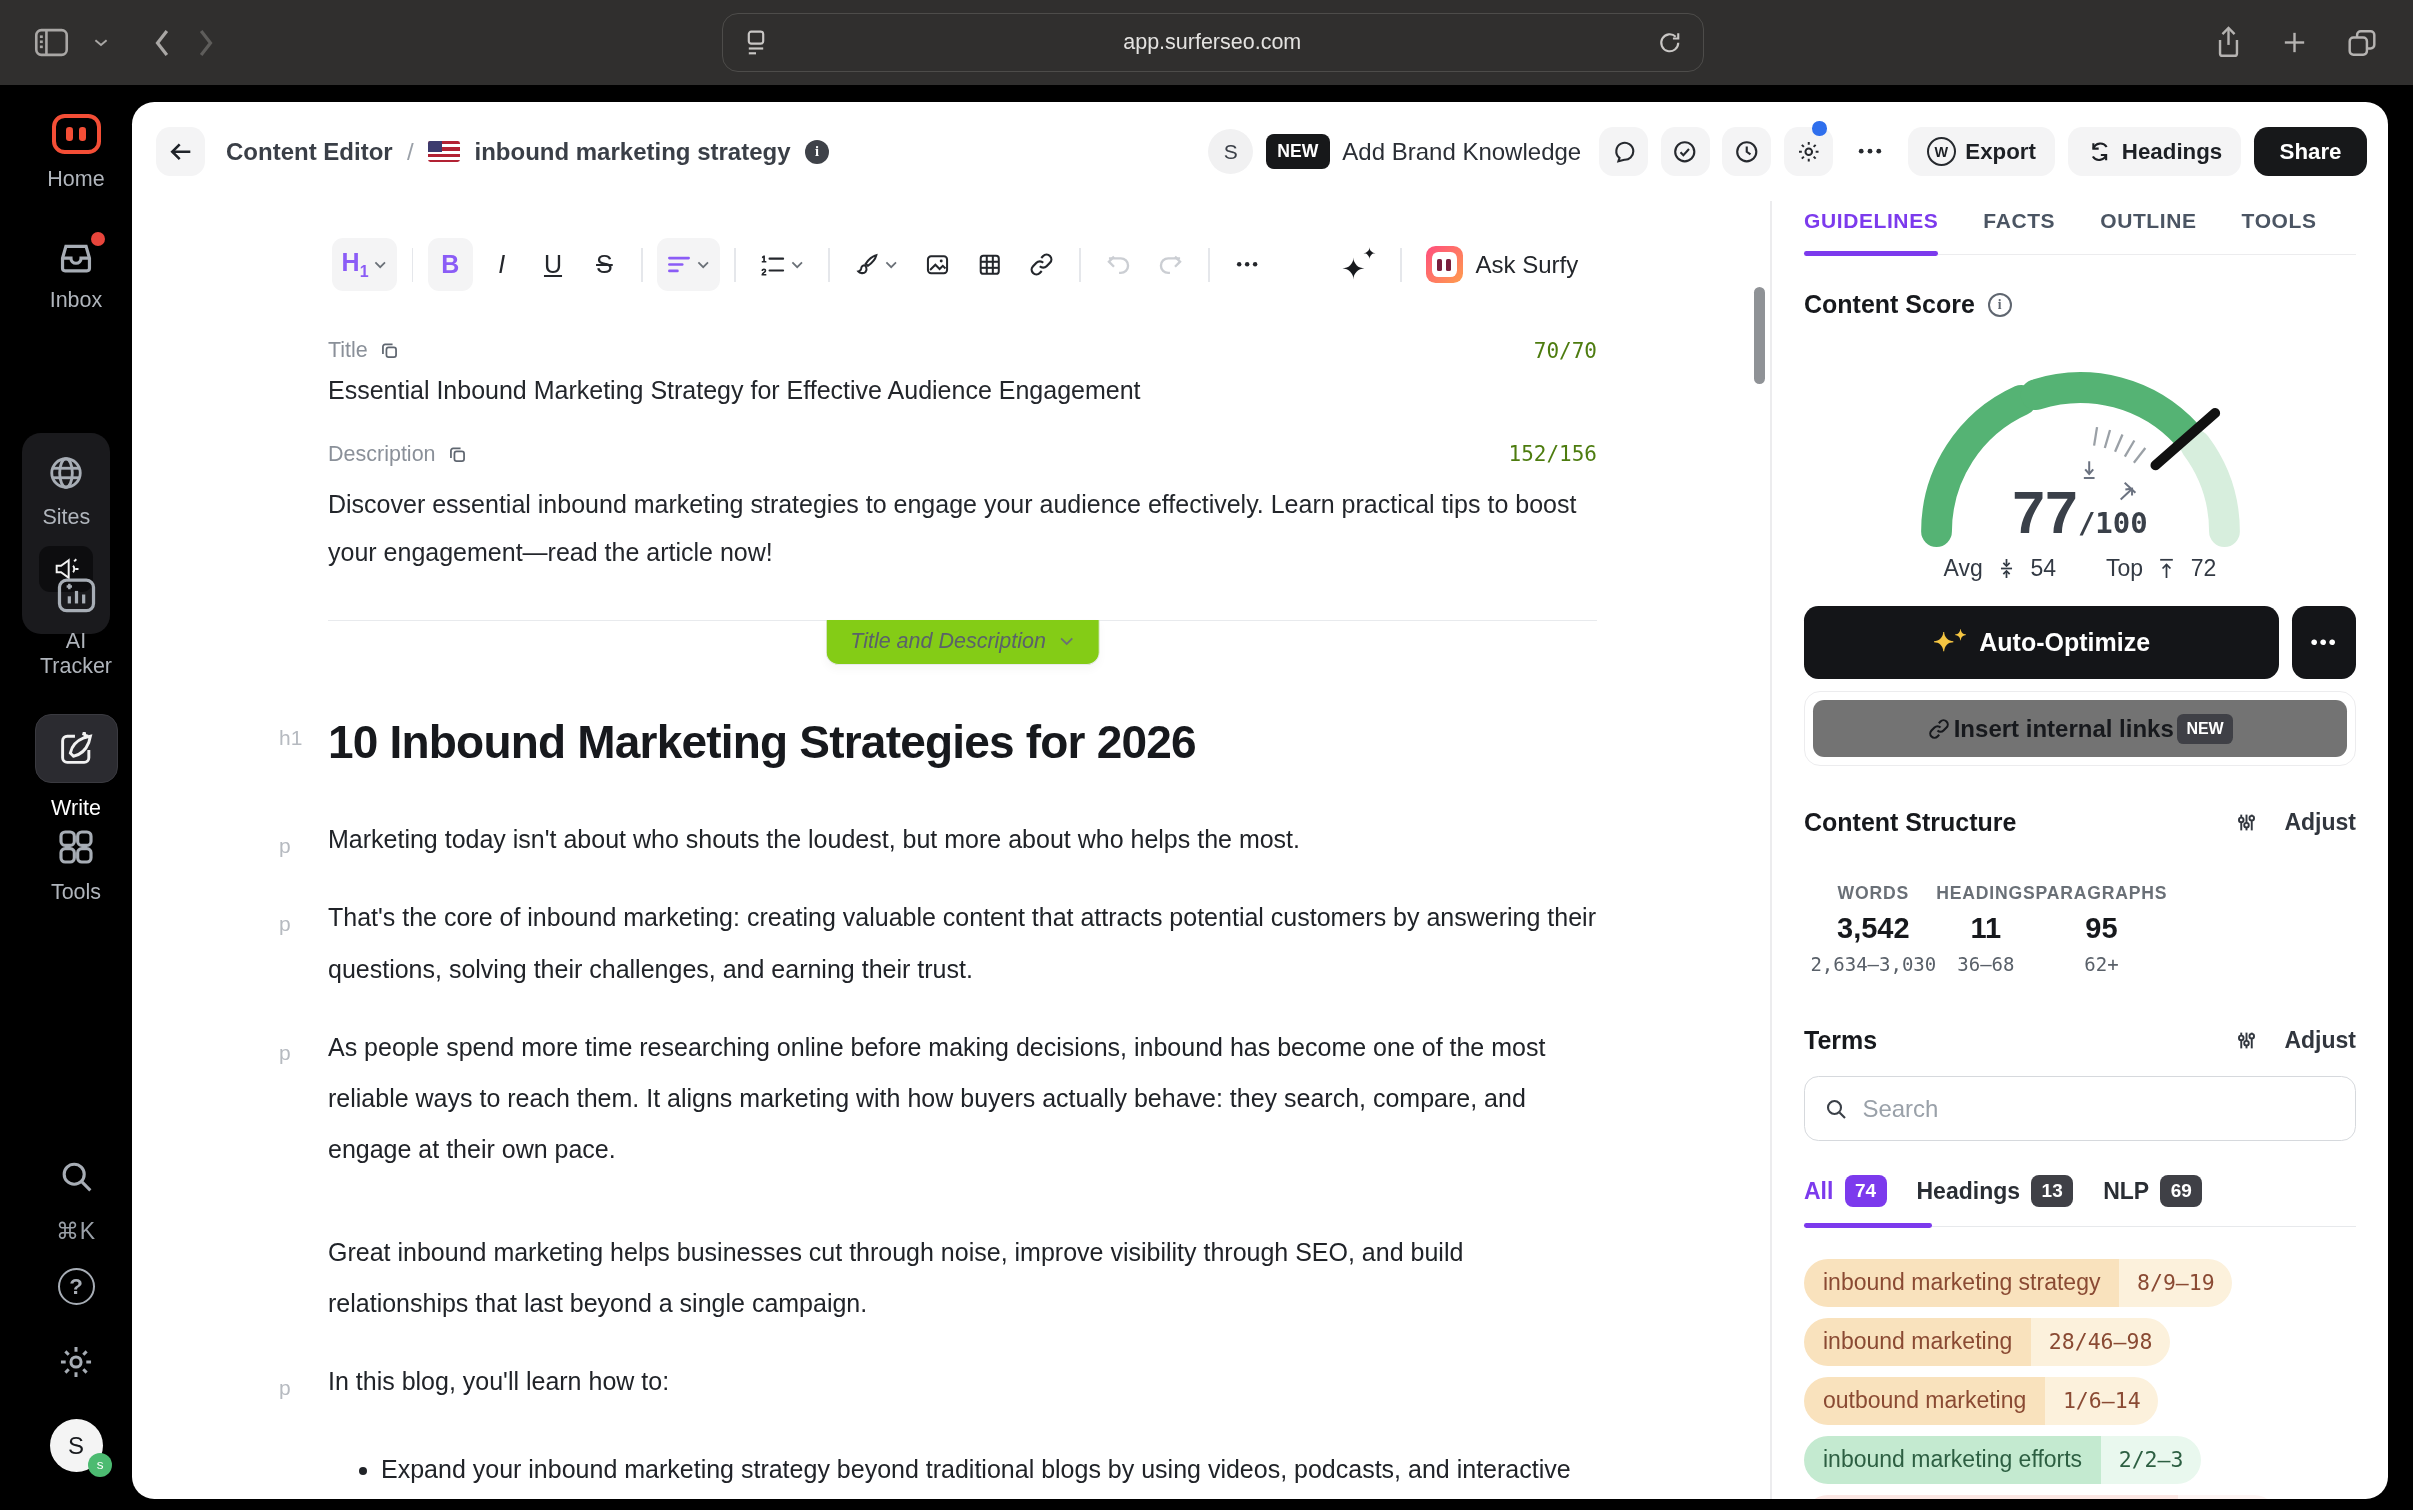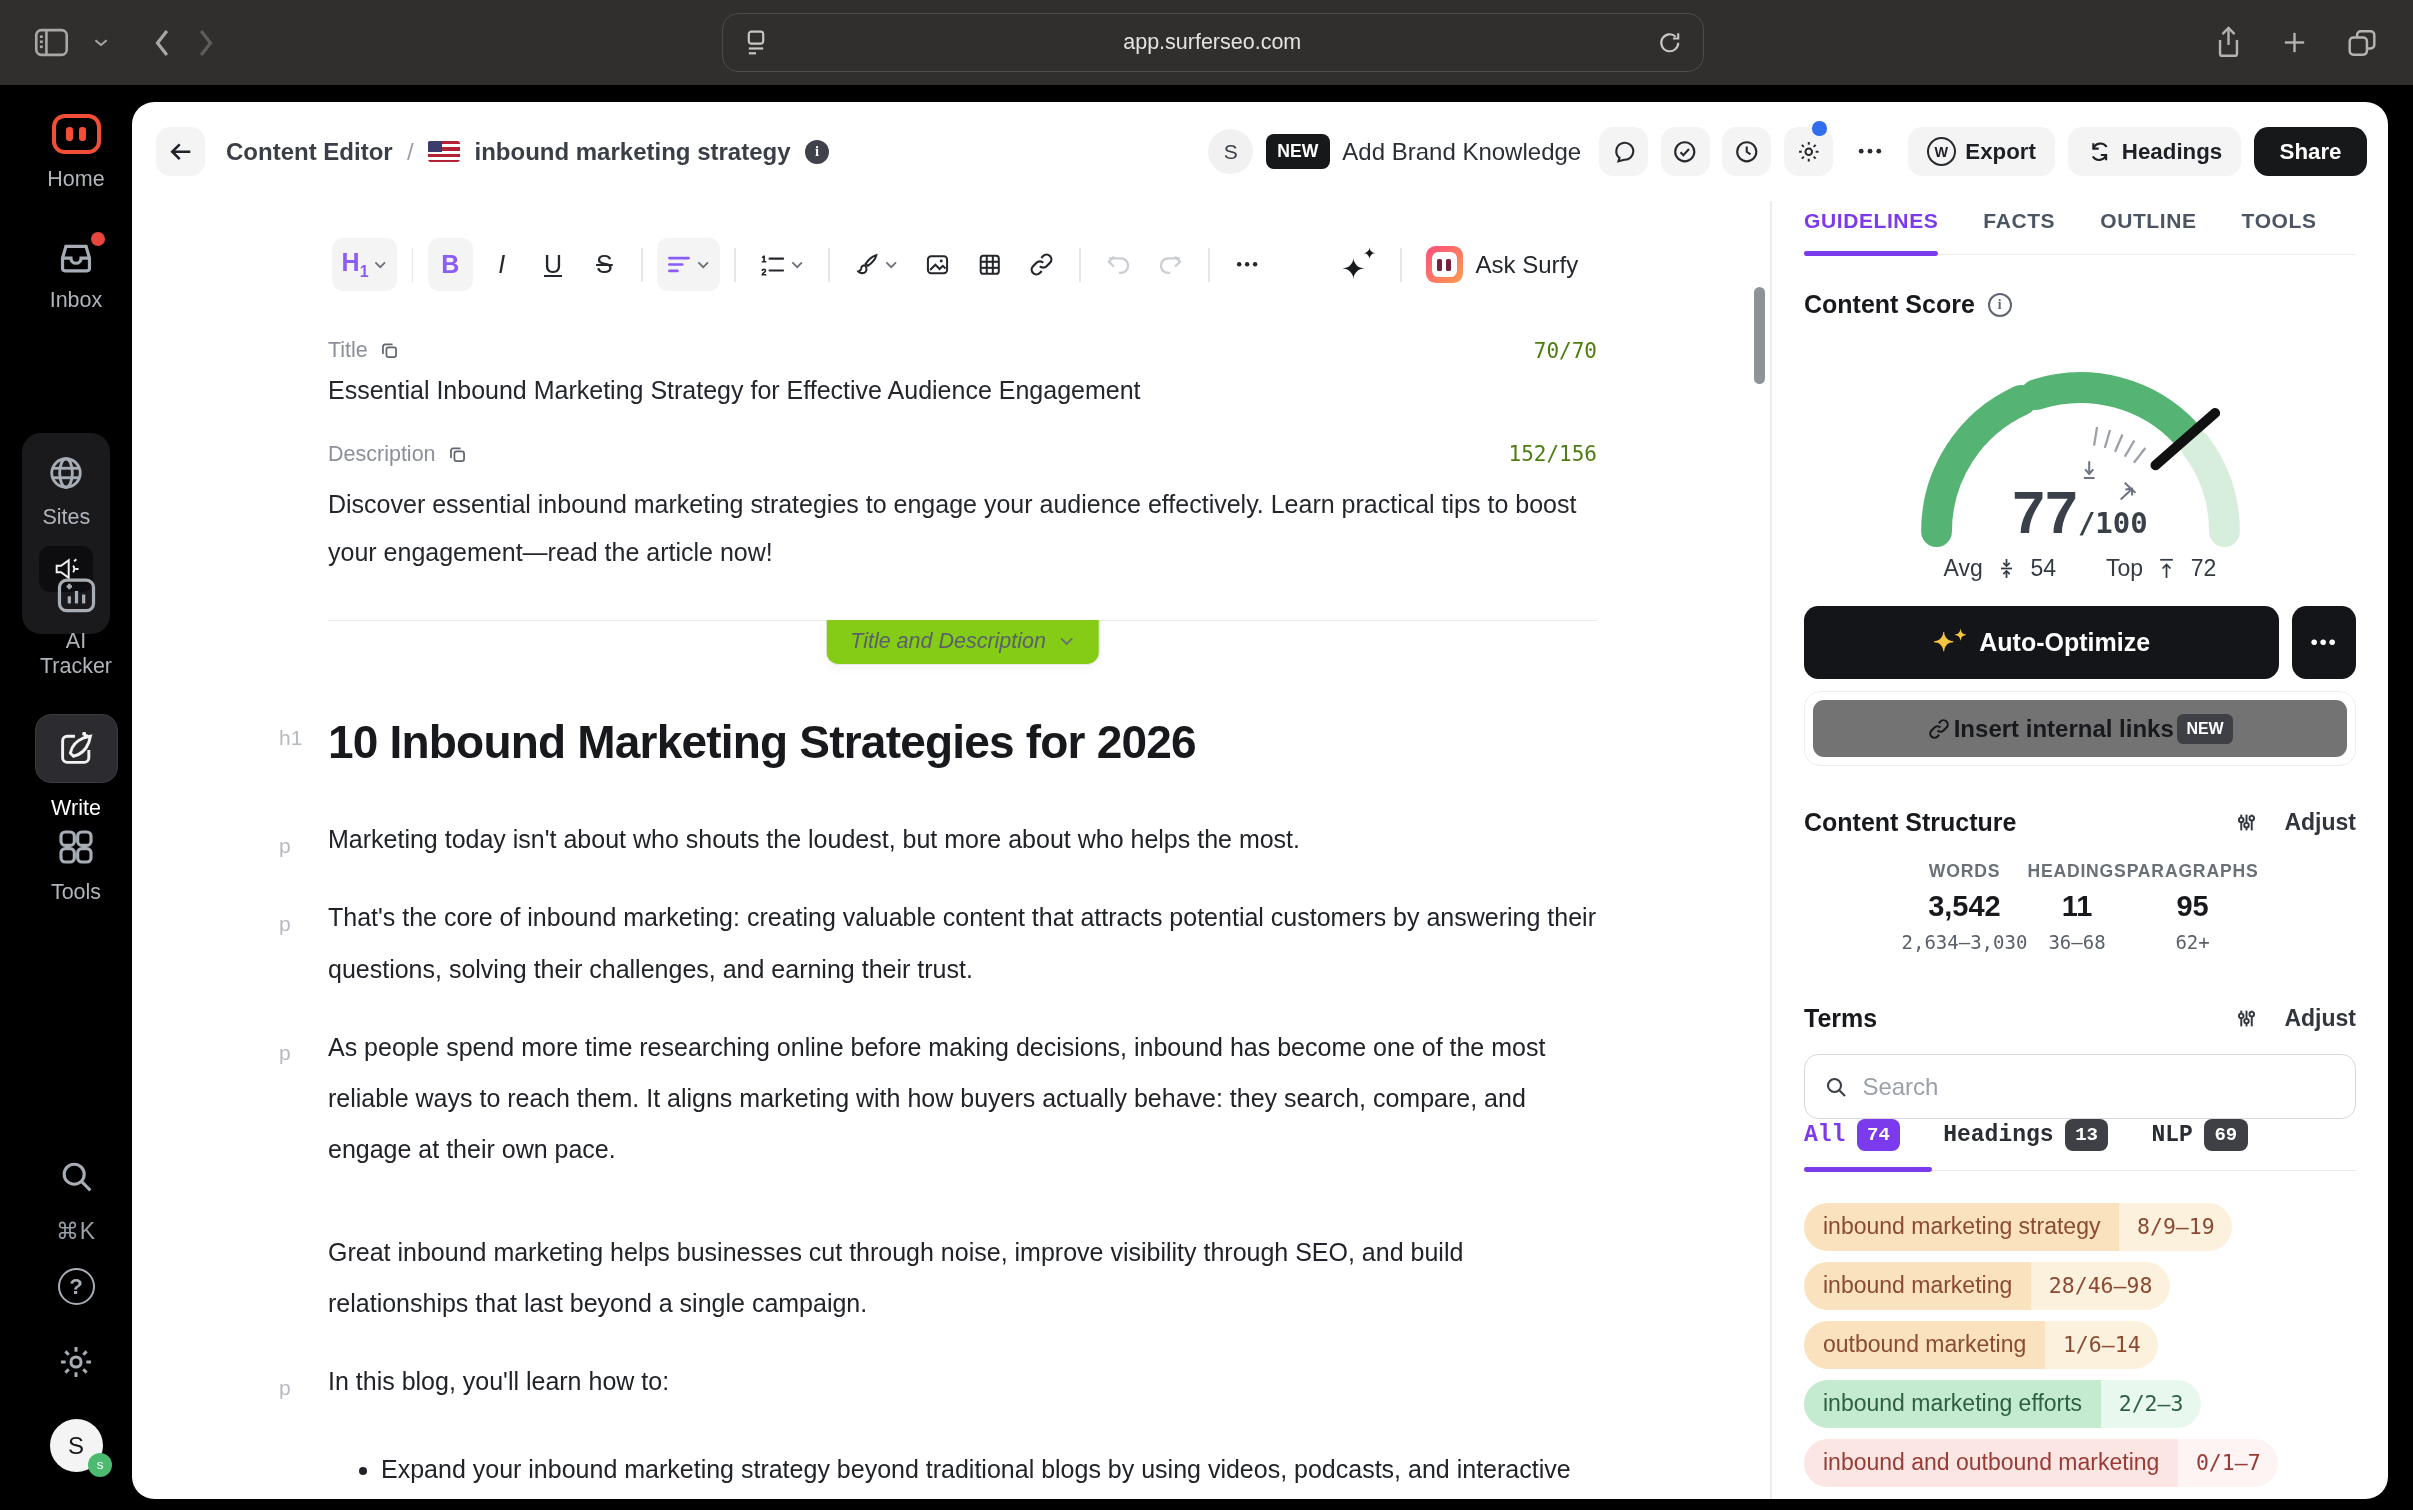--- a/index.html
+++ b/index.html
@@ -127,31 +127,31 @@
   .more-btn { width:64px; height:73px; background:#141518; color:#fff; border-radius:14.4px; display:flex; align-items:center; justify-content:center; font-size:21px; letter-spacing:1.6px; }
 
   .insert-outer { margin-top:12.8px; border:1.6px solid #ececee; border-radius:16px; padding:8px; }
   .insert-inner { background:#737373; border-radius:11.2px; height:57px; display:flex; align-items:center; justify-content:center; gap:3px; color:#17191d; }
   .insert-label { font-size:24px; font-weight:600; }
   .dark-badge { background:#3f4046; color:#fff; font-size:16px; font-weight:700; padding:5.6px 9.6px; border-radius:6.4px; }
 
   .sec-row { margin-top:42px; display:flex; align-items:center; justify-content:space-between; }
   .adjust { display:flex; align-items:center; gap:27px; font-size:23px; font-weight:600; color:#31363e; }
 
-  .stats { margin-top:24px; display:flex; justify-content:center; padding:0 6.4px; }
+  .stats { margin-top:46px; display:flex; justify-content:flex-start; padding:0 6.4px; }
   .stat { text-align:center; }
   .stat .lbl { font-size:17.6px; font-weight:600; letter-spacing:0.8px; color:#6a7077; }
   .stat .val { font-size:29px; font-weight:700; color:#17191d; margin-top:8px; }
   .stat .rng { font-size:19px; color:#596069; margin-top:8px; }
 
   .search-box { margin-top:21px; height:65px; border:1.6px solid #d6d9dd; border-radius:14.4px; display:flex; align-items:center; gap:14.4px; padding:0 19px; color:#3a3f47; }
   .search-box input { border:none; outline:none; flex:1; font-size:24px; font-family:"Liberation Sans", sans-serif; color:#30343a; background:transparent; }
   .search-box input::placeholder { color:#9aa1a9; }
 
-  .filters { display:flex; gap:43px; align-items:center; border-bottom:1.6px solid #e7e9ec; padding-bottom:19px; position:relative;font-family:Liberation Mono, monospace; }
+  .filters { margin-top:34px; display:flex; gap:30px; align-items:center; border-bottom:1.6px solid #e7e9ec; padding-bottom:19px; position:relative; }
   .filter { display:flex; align-items:center; gap:11.2px; font-size:23px; font-weight:600; color:#2a2e34; }
   .filter.active { color:#7c3aed; }
   .count-badge { font-size:19px; font-weight:700; color:#fff; background:#3f4046; padding:4.8px 10.4px; border-radius:8px; }
   .count-badge.purple-bg { background:#7c3aed; }
   .filter-underline { position:absolute; left:0; bottom:-1.6px; width:128px; height:4.8px; background:#7c3aed; border-radius:2.4px; }
 
   .chips { margin-top:32px; display:flex; flex-direction:column; align-items:flex-start; gap:11.2px; }
   .chip { display:inline-flex; border-radius:797px; overflow:hidden; font-size:23px; }
   .chip .t { padding:10.4px 19px; }
   .chip .c { padding:10.4px 17.6px; font-family:"DejaVu Sans Mono", monospace; font-size:21.5px; display:flex; align-items:center; }

